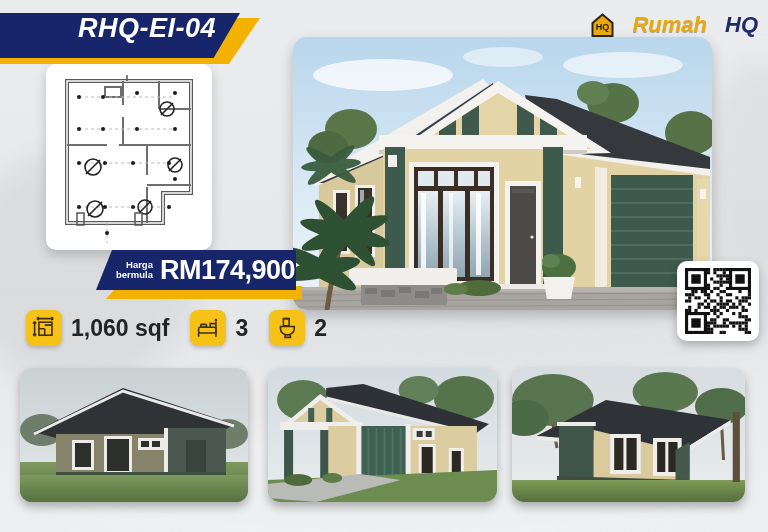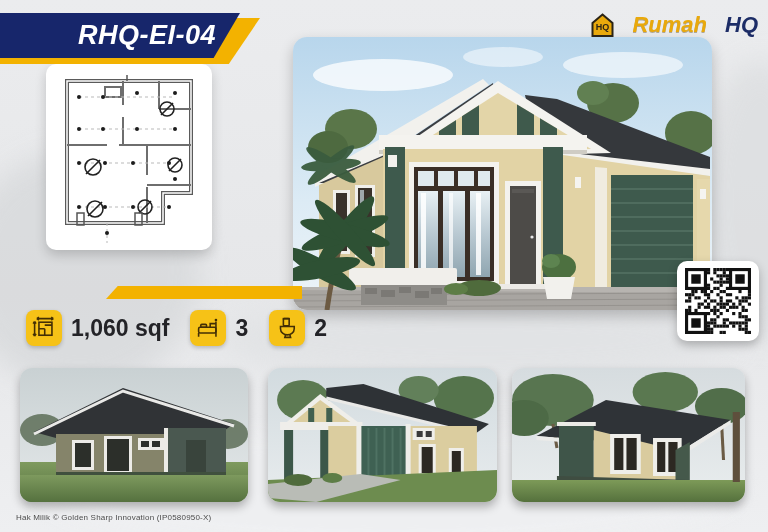--- a/index.html
+++ b/index.html
@@ -8,21 +8,21 @@
   .bg-blob{position:absolute;border-radius:50%;filter:blur(14px);}
   .blob1{left:-40px;top:150px;width:240px;height:240px;background:#d8dadc;opacity:.85;}
   .blob2{left:700px;top:60px;width:120px;height:280px;background:#dcdee0;opacity:.8;}
   .blob3{left:220px;top:300px;width:520px;height:80px;background:#dfe1e3;opacity:.7;}
   .blob4{left:40px;top:430px;width:700px;height:120px;background:#eff0f2;opacity:.9;filter:blur(10px);}
 
   
   .ribbon-gold{position:absolute;left:0;top:18px;width:260px;height:46px;background:#f3b200;
     clip-path:polygon(0 0,100% 0,88% 100%,0 100%);z-index:3;}
   .ribbon-navy{position:absolute;left:0;top:13px;width:240px;height:45px;background:#17266b;
-    clip-path:polygon(0 0,100% 0,89% 100%,0 100%);z-index:4;display:flex;align-items:center;}
+    clip-path:polygon(0 0,100% 0,89% 100%,0 100%);z-index:4;display:flex;}
   .ribbon-navy span{padding-left:78px;color:#fff;font-size:27px;font-weight:800;font-style:italic;letter-spacing:.5px;white-space:nowrap;}
 
   
   .logo{position:absolute;right:10px;top:12px;display:flex;align-items:center;gap:18px;z-index:4;}
   .logo .rumah{color:#e9a90c;font-size:22px;font-weight:800;font-style:italic;text-shadow:0 1px 0 rgba(60,40,0,.35);}
   .logo .hq{color:#1c2c66;font-size:22px;font-weight:800;font-style:italic;}
 
   
   .plan-card{position:absolute;left:46px;top:64px;width:166px;height:186px;background:#fff;
     border-radius:10px;box-shadow:0 5px 12px rgba(0,0,0,.18);z-index:2;display:flex;align-items:center;justify-content:center;}
@@ -259,20 +259,27 @@
         <ellipse cx="28" cy="232" rx="40" ry="9" transform="rotate(30 28 232)"></ellipse>
         <ellipse cx="28" cy="232" rx="40" ry="9" transform="rotate(-12 28 232)"></ellipse>
       </g>
       <ellipse cx="186" cy="251" rx="22" ry="8" fill="#4f6b3c"></ellipse>
       <ellipse cx="163" cy="252" rx="12" ry="6" fill="#5d7d46"></ellipse>
     </svg>
   </div>
 
   <div class="price-badge">
     <div class="price-gold"></div>
+    <div class="price-navy">
+      <div class="price-label">
+        <span>Harga</span>
+        <span>bermula</span>
+      </div>
+      <div class="price-value">RM174,900</div>
+    </div>
   </div>
 
   <div class="specs">
     <span class="spec-icon">
       <svg width="26" height="26" viewBox="0 0 36 36">
         <g stroke="#432f05" stroke-width="2.2" fill="none">
           <rect x="11" y="10" width="18" height="18"></rect>
           <path d="M11,19 h8 M19,19 v9 M19,14 h10"></path>
           <path d="M8,5 H31 M8,5 l3,-2 M8,5 l3,2 M31,5 l-3,-2 M31,5 l-3,2"></path>
           <path d="M5,9 V29 M5,9 l-2,3 M5,9 l2,3 M5,29 l-2,-3 M5,29 l2,-3"></path>
@@ -571,14 +578,13 @@
       <rect x="138" y="70" width="28" height="38" fill="#efeeea"></rect>
       <rect x="142" y="74" width="20" height="30" fill="#2c2822"></rect>
       <rect x="150" y="74" width="3" height="30" fill="#efeeea"></rect>
       <polygon points="160,82 174,74 174,112 160,112" fill="#45594b"></polygon>
       <polygon points="44,108 174,112 174,118 44,114" fill="#3f4d41"></polygon>
       <rect y="112" width="228" height="22" fill="url(#t3g)"></rect>
       <rect x="216" y="44" width="7" height="70" fill="#5e4f3c"></rect>
     </svg>
   </div>
 
-  <div class="footer">Hak Milik © Golden Sharp Innovation (IP0580950-X)</div>
 </div>
 
 </body></html>

